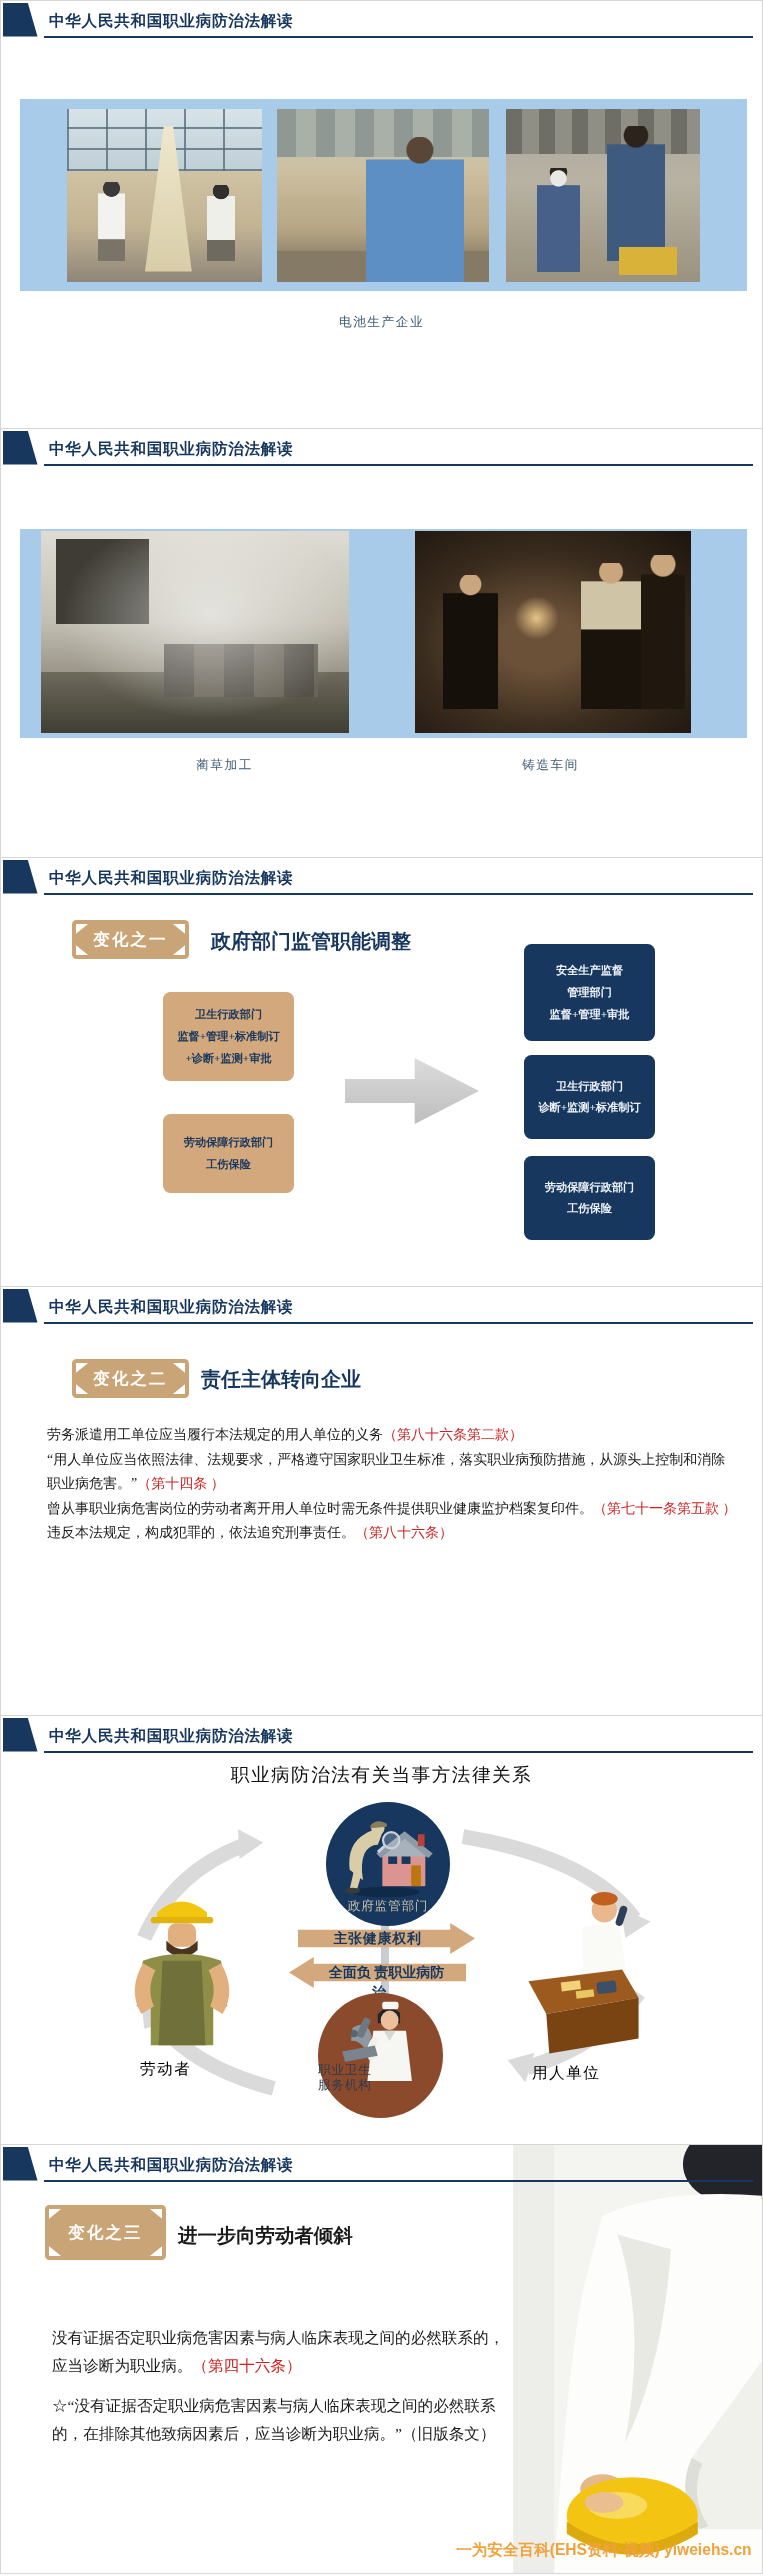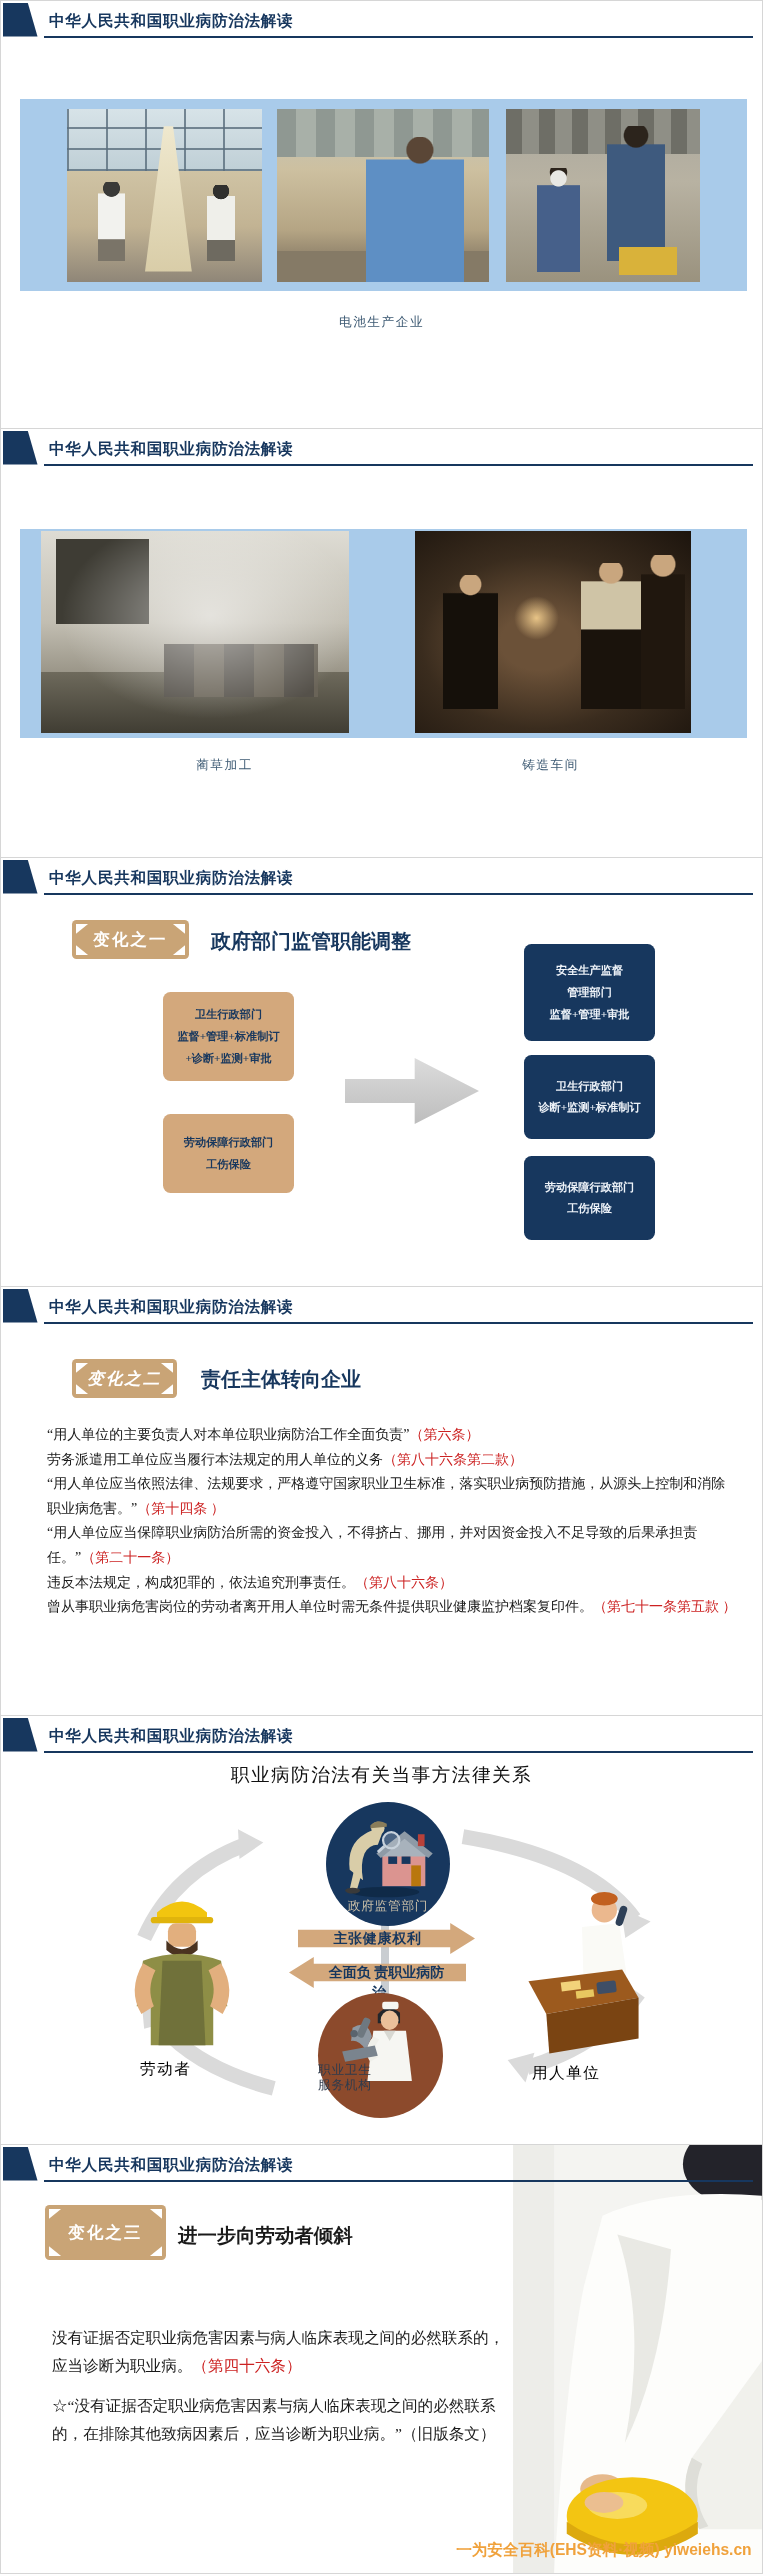--- a/index.html
+++ b/index.html
@@ -93,21 +93,21 @@
   
   .badge{position:absolute;background:#C9A476;border-radius:4.5px;color:#fff;
          display:flex;align-items:center;justify-content:center;
          font-weight:bold;font-size:16.4px;letter-spacing:2.2px;}
   .badge .tri{position:absolute;width:12.7px;height:10.4px;background:#fff;}
   .tri-tl{left:3.7px;top:3.7px;clip-path:polygon(0 0,100% 0,0 100%);}
   .tri-tr{right:3.7px;top:3.7px;clip-path:polygon(0 0,100% 0,100% 100%);}
   .tri-bl{left:3.7px;bottom:3.7px;clip-path:polygon(0 0,100% 100%,0 100%);}
   .tri-br{right:3.7px;bottom:3.7px;clip-path:polygon(100% 0,100% 100%,0 100%);}
   .badge-3{left:71px;top:62px;width:117px;height:39px;}
-  .badge-4{left:71px;top:72px;width:105px;height:39px;font-style:italic;}
+  .badge-4{left:71px;top:72px;width:117px;height:39px;}
   .badge-6{left:44px;top:60px;width:121px;height:55px;}
   .sec-title{position:absolute;font-weight:bold;font-size:20px;color:#17375E;}
   .title-3{left:210px;top:70px;}
   .title-4{left:200px;top:79px;}
   .title-6{left:177px;top:77px;color:#1a1a1a;font-size:19.4px;}
 
   
   .tanbox,.navybox{position:absolute;width:131px;border-radius:7.5px;
          display:flex;flex-direction:column;justify-content:center;gap:6.7px;text-align:center;
          font-family:"Liberation Serif",serif;font-weight:600;font-size:11.2px;}
@@ -262,26 +262,24 @@
     <div class="hdr-rule"></div>
     <div class="badge badge-4">
       <span class="tri tri-tl"></span>
       <span class="tri tri-tr"></span>
       <span class="tri tri-bl"></span>
       <span class="tri tri-br"></span>
       <span>变化之二</span>
     </div>
     <div class="sec-title title-4">责任主体转向企业</div>
     <div class="body4">
-      <p><span>“用人单位的主要负责人对本单位职业病防治工作全面负责”</span><span class="red">（第六条）</span></p>
       <p><span>劳务派遣用工单位应当履行本法规定的用人单位的义务</span><span class="red">（第八十六条第二款）</span></p>
       <p><span>“用人单位应当依照法律、法规要求，严格遵守国家职业卫生标准，落实职业病预防措施，从源头上控制和消除职业病危害。”</span><span class="red">（第十四条 ）</span></p>
-      <p><span>“用人单位应当保障职业病防治所需的资金投入，不得挤占、挪用，并对因资金投入不足导致的后果承担责任。”</span><span class="red">（第二十一条）</span></p>
+      <p><span>曾从事职业病危害岗位的劳动者离开用人单位时需无条件提供职业健康监护档案复印件。</span><span class="red">（第七十一条第五款 ）</span></p>
       <p><span>违反本法规定，构成犯罪的，依法追究刑事责任。</span><span class="red">（第八十六条）</span></p>
-      <p><span>曾从事职业病危害岗位的劳动者离开用人单位时需无条件提供职业健康监护档案复印件。</span><span class="red">（第七十一条第五款 ）</span></p>
     </div>
   </section>
 
   <section class="slide">
     <svg class="s5-arcs" viewBox="0 0 1024 576">
       <path d="M 620 162 Q 790 190 850 272" stroke="#DADADA" stroke-width="20" fill="none"></path>
       <polygon points="832,258 872,276 838,298" fill="#DADADA"></polygon>
       <path d="M 856 372 Q 806 442 706 472" stroke="#DADADA" stroke-width="20" fill="none"></path>
       <polygon points="716,452 704,492 680,462" fill="#DADADA"></polygon>
       <path d="M 366 500 Q 252 470 204 402" stroke="#DADADA" stroke-width="20" fill="none"></path>

